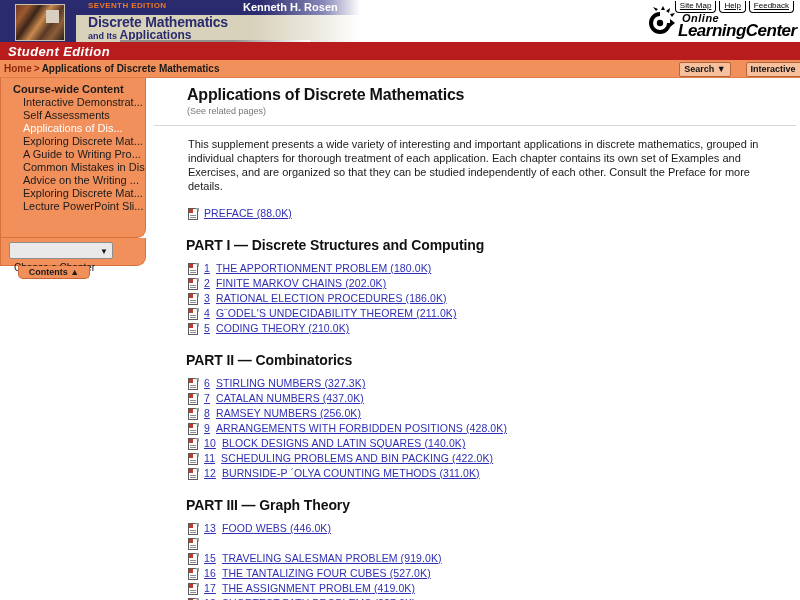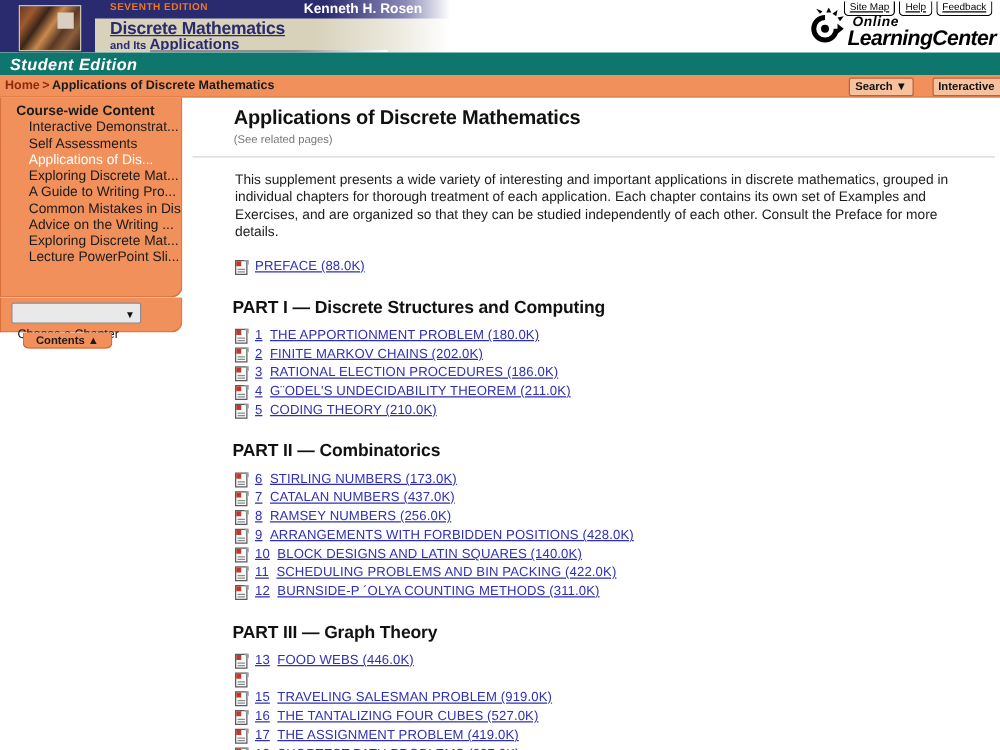--- a/index.html
+++ b/index.html
@@ -67,21 +67,20 @@
     letter-spacing: .4px;
     color: #ee7722;
   }
   .mh-title1 {
     position: absolute;
     left: 88px; top: 14px;
     font-size: 14px;
     font-weight: bold;
     color: #2a2a6e;
     letter-spacing: -.2px;
-    text-decoration: underline;
   }
   .mh-title2 {
     position: absolute;
     left: 88px; top: 28px;
     font-size: 9px;
     font-weight: bold;
     color: #2a2a6e;
   }
   .mh-title2 b {
     font-size: 12px;
@@ -145,21 +144,21 @@
     font-weight: bold;
     font-style: italic;
     color: #000;
     letter-spacing: -.5px;
   }
 
   
   .studentbar {
     width: 800px;
     height: 18px;
-    background: #0f766e;
+    background: #b91c1c;
     position: relative;
   }
   .studentbar .lbl {
     position: absolute;
     left: 8px; top: 2px;
     color: #ffffff;
     font-size: 13px;
     font-weight: bold;
     font-style: italic;
     letter-spacing: .4px;
@@ -558,21 +557,21 @@
     <div class="parthead">PART II — Combinatorics</div>
     <div class="linklist">
       <div class="fileitem">
         <span class="pdfic">
             <span class="pg"></span>
             <span class="red"></span>
             <span class="ln l1"></span>
             <span class="ln l2"></span>
             <span class="fold"></span>
           </span>
-        <a class="flink"><span class="num">6</span><span>STIRLING NUMBERS (173.0K)</span></a>
+        <a class="flink"><span class="num">6</span><span>STIRLING NUMBERS (327.3K)</span></a>
       </div>
       <div class="fileitem">
         <span class="pdfic">
             <span class="pg"></span>
             <span class="red"></span>
             <span class="ln l1"></span>
             <span class="ln l2"></span>
             <span class="fold"></span>
           </span>
         <a class="flink"><span class="num">7</span><span>CATALAN NUMBERS (437.0K)</span></a>

